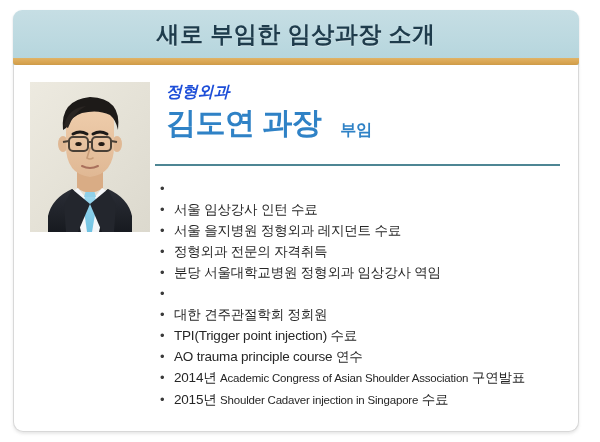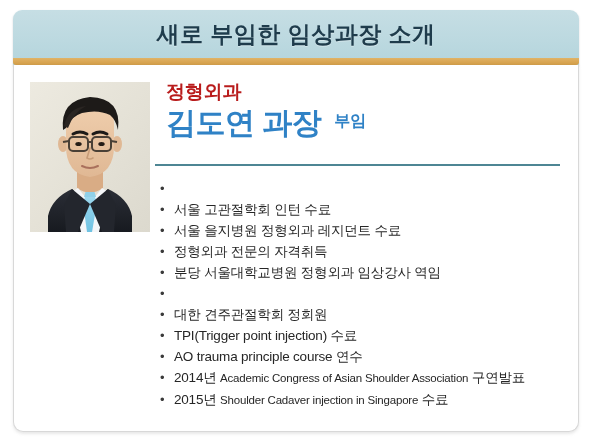--- a/index.html
+++ b/index.html
@@ -90,31 +90,32 @@
   .photo svg { display: block; }
 
   
   .name-block {
     position: absolute;
     left: 166px;
     top: 82px;
     width: 396px;
   }
   .dept-label {
-    font-size: 19px;
+    font-size: 16px;
     font-weight: bold;
-    color: #b91c1c;
+    color: #1d4ed8;
     line-height: 20px;
     letter-spacing: -0.2px;
+    font-style: italic;
   }
   .name-row {
     margin-top: 2px;
     display: flex;
-    align-items: center;
-    gap: 2px;
+    align-items: flex-end;
+    gap: 8px;
   }
   .person-name {
     font-size: 30px;
     font-weight: bold;
     color: #2f82c6;
     line-height: 38px;
     letter-spacing: -0.5px;
   }
   .appoint-label {
     font-size: 16px;
@@ -249,21 +250,21 @@
     </div>
   </div>
   <div class="name-divider"></div>
 
   <div class="bullets">
     <div class="bullet-item">
       <span class="bullet-dot">•</span>
     </div>
     <div class="bullet-item">
       <span class="bullet-dot">•</span>
-      <span class="bullet-text">서울 고관절학회 인턴 수료</span>
+      <span class="bullet-text">서울 임상강사 인턴 수료</span>
     </div>
     <div class="bullet-item">
       <span class="bullet-dot">•</span>
       <span class="bullet-text">서울 을지병원 정형외과 레지던트 수료</span>
     </div>
     <div class="bullet-item">
       <span class="bullet-dot">•</span>
       <span class="bullet-text">정형외과 전문의 자격취득</span>
     </div>
     <div class="bullet-item">

